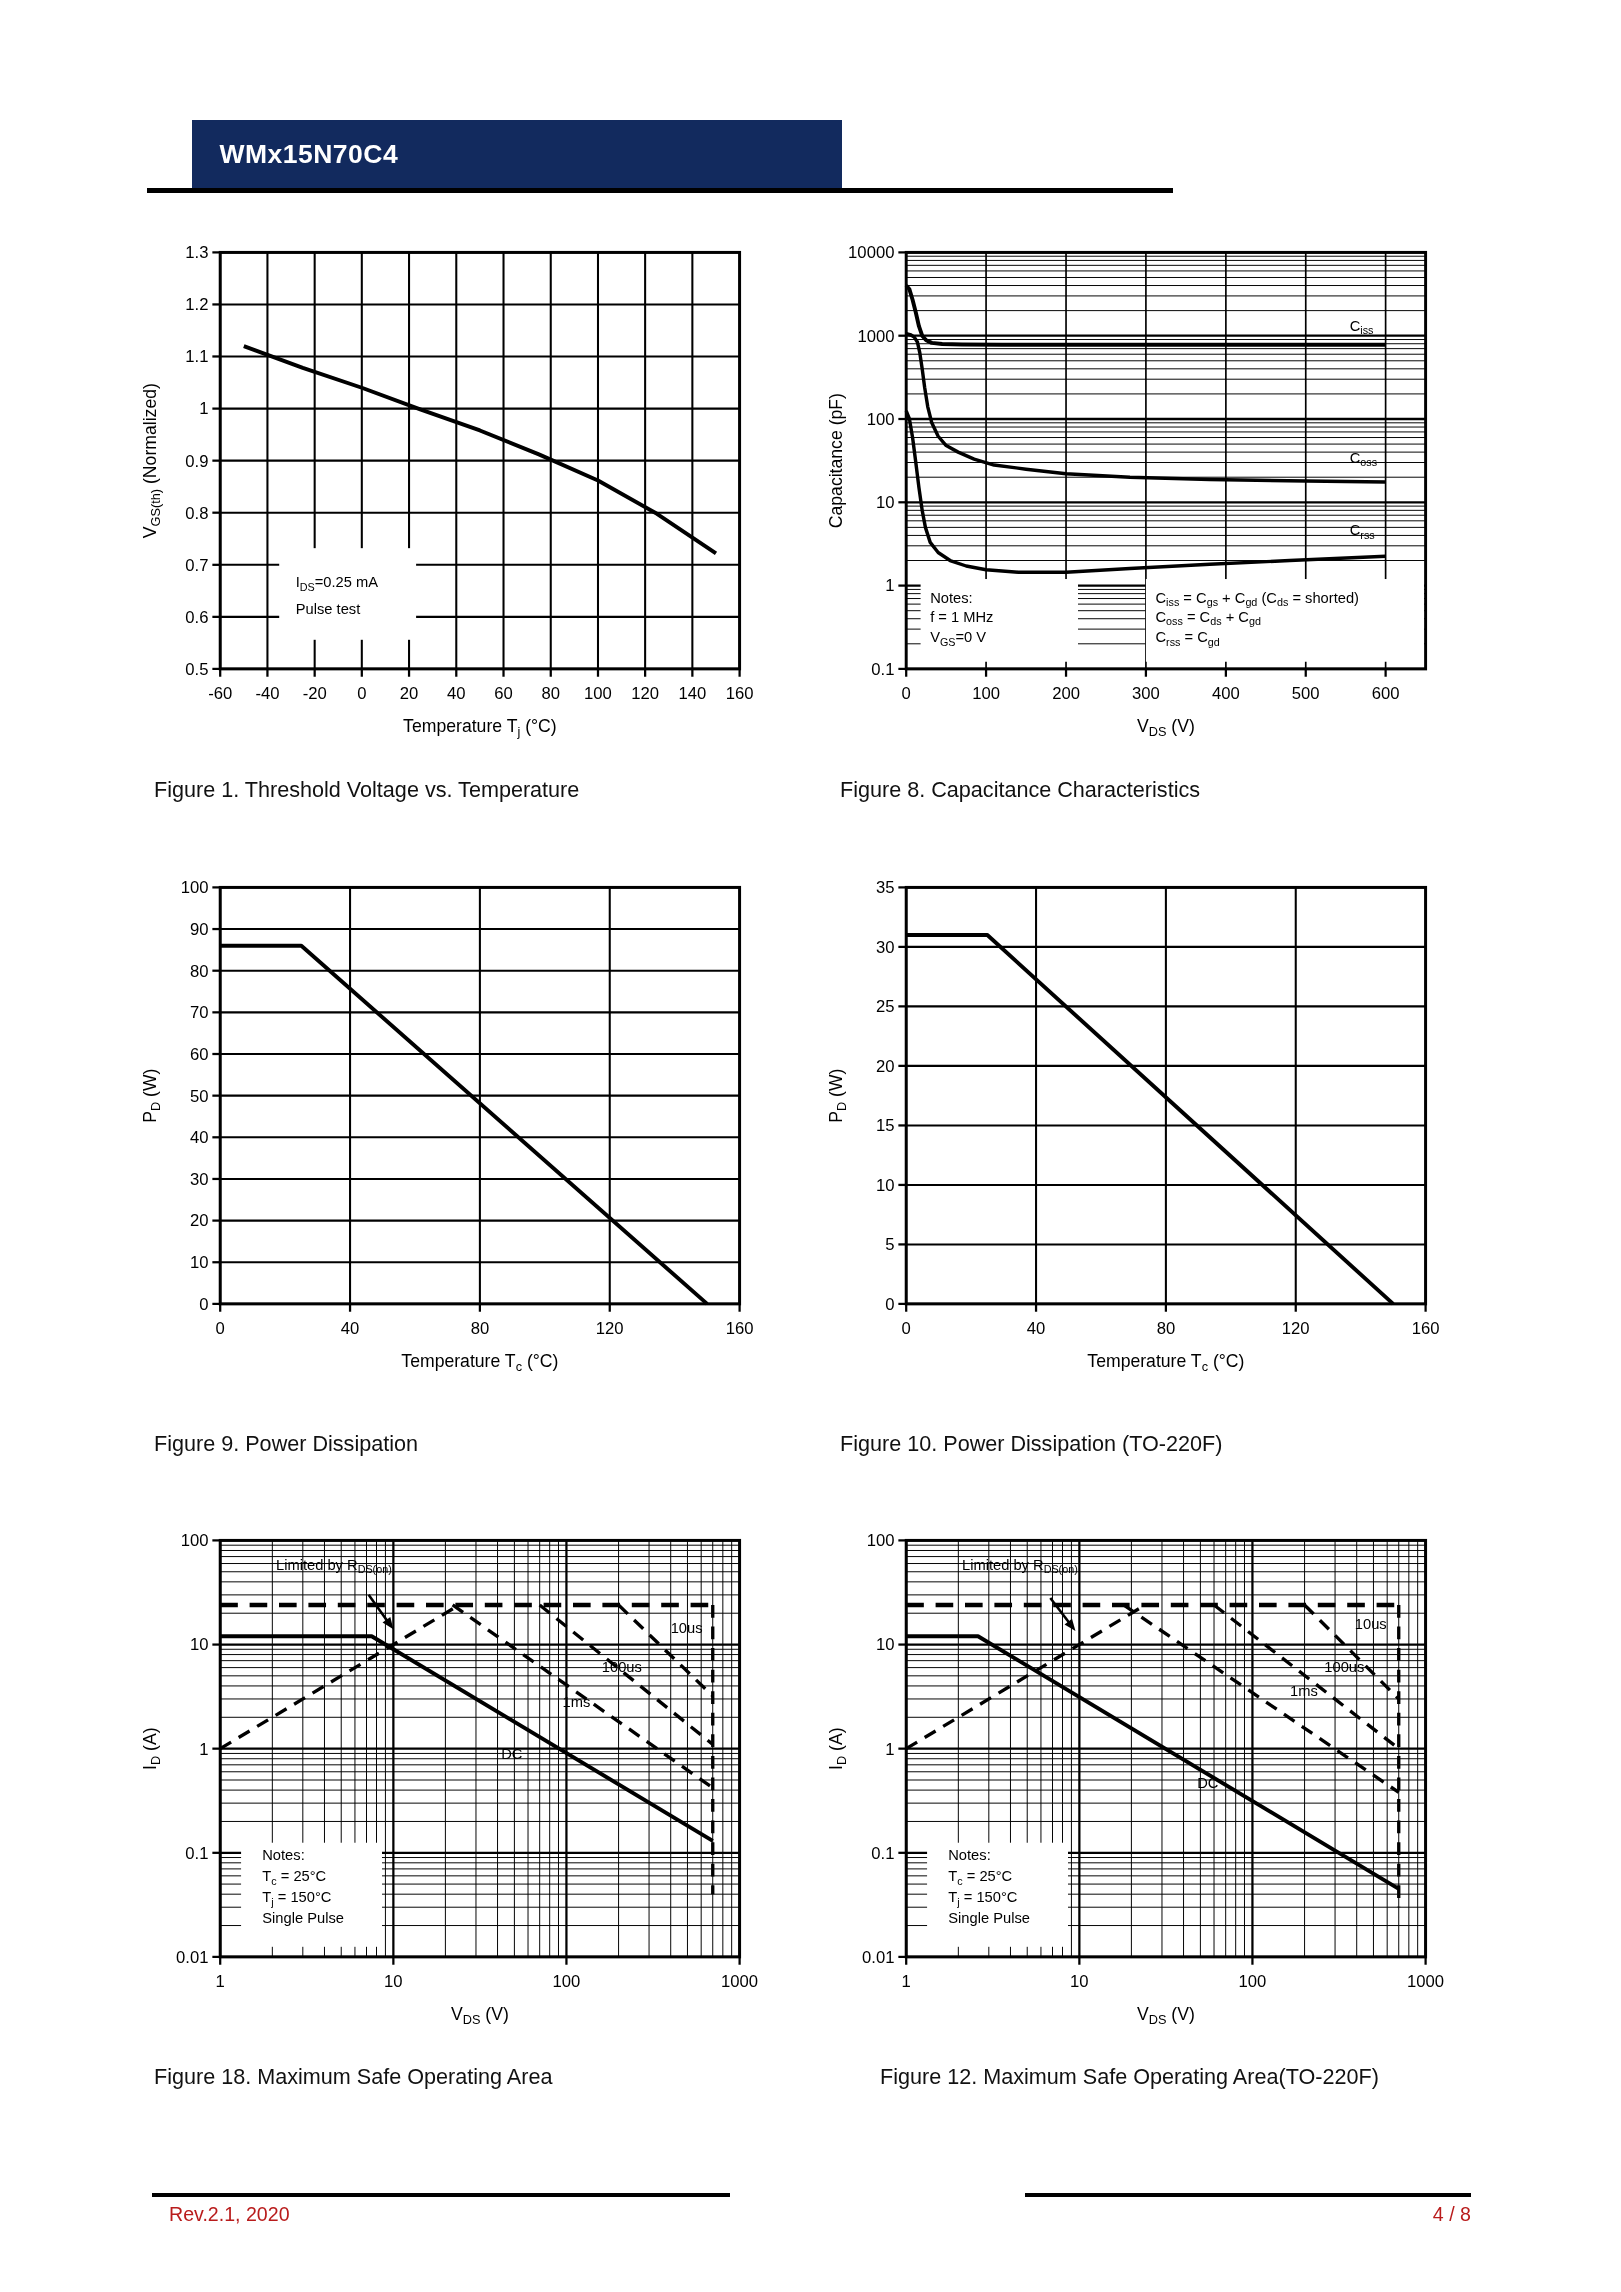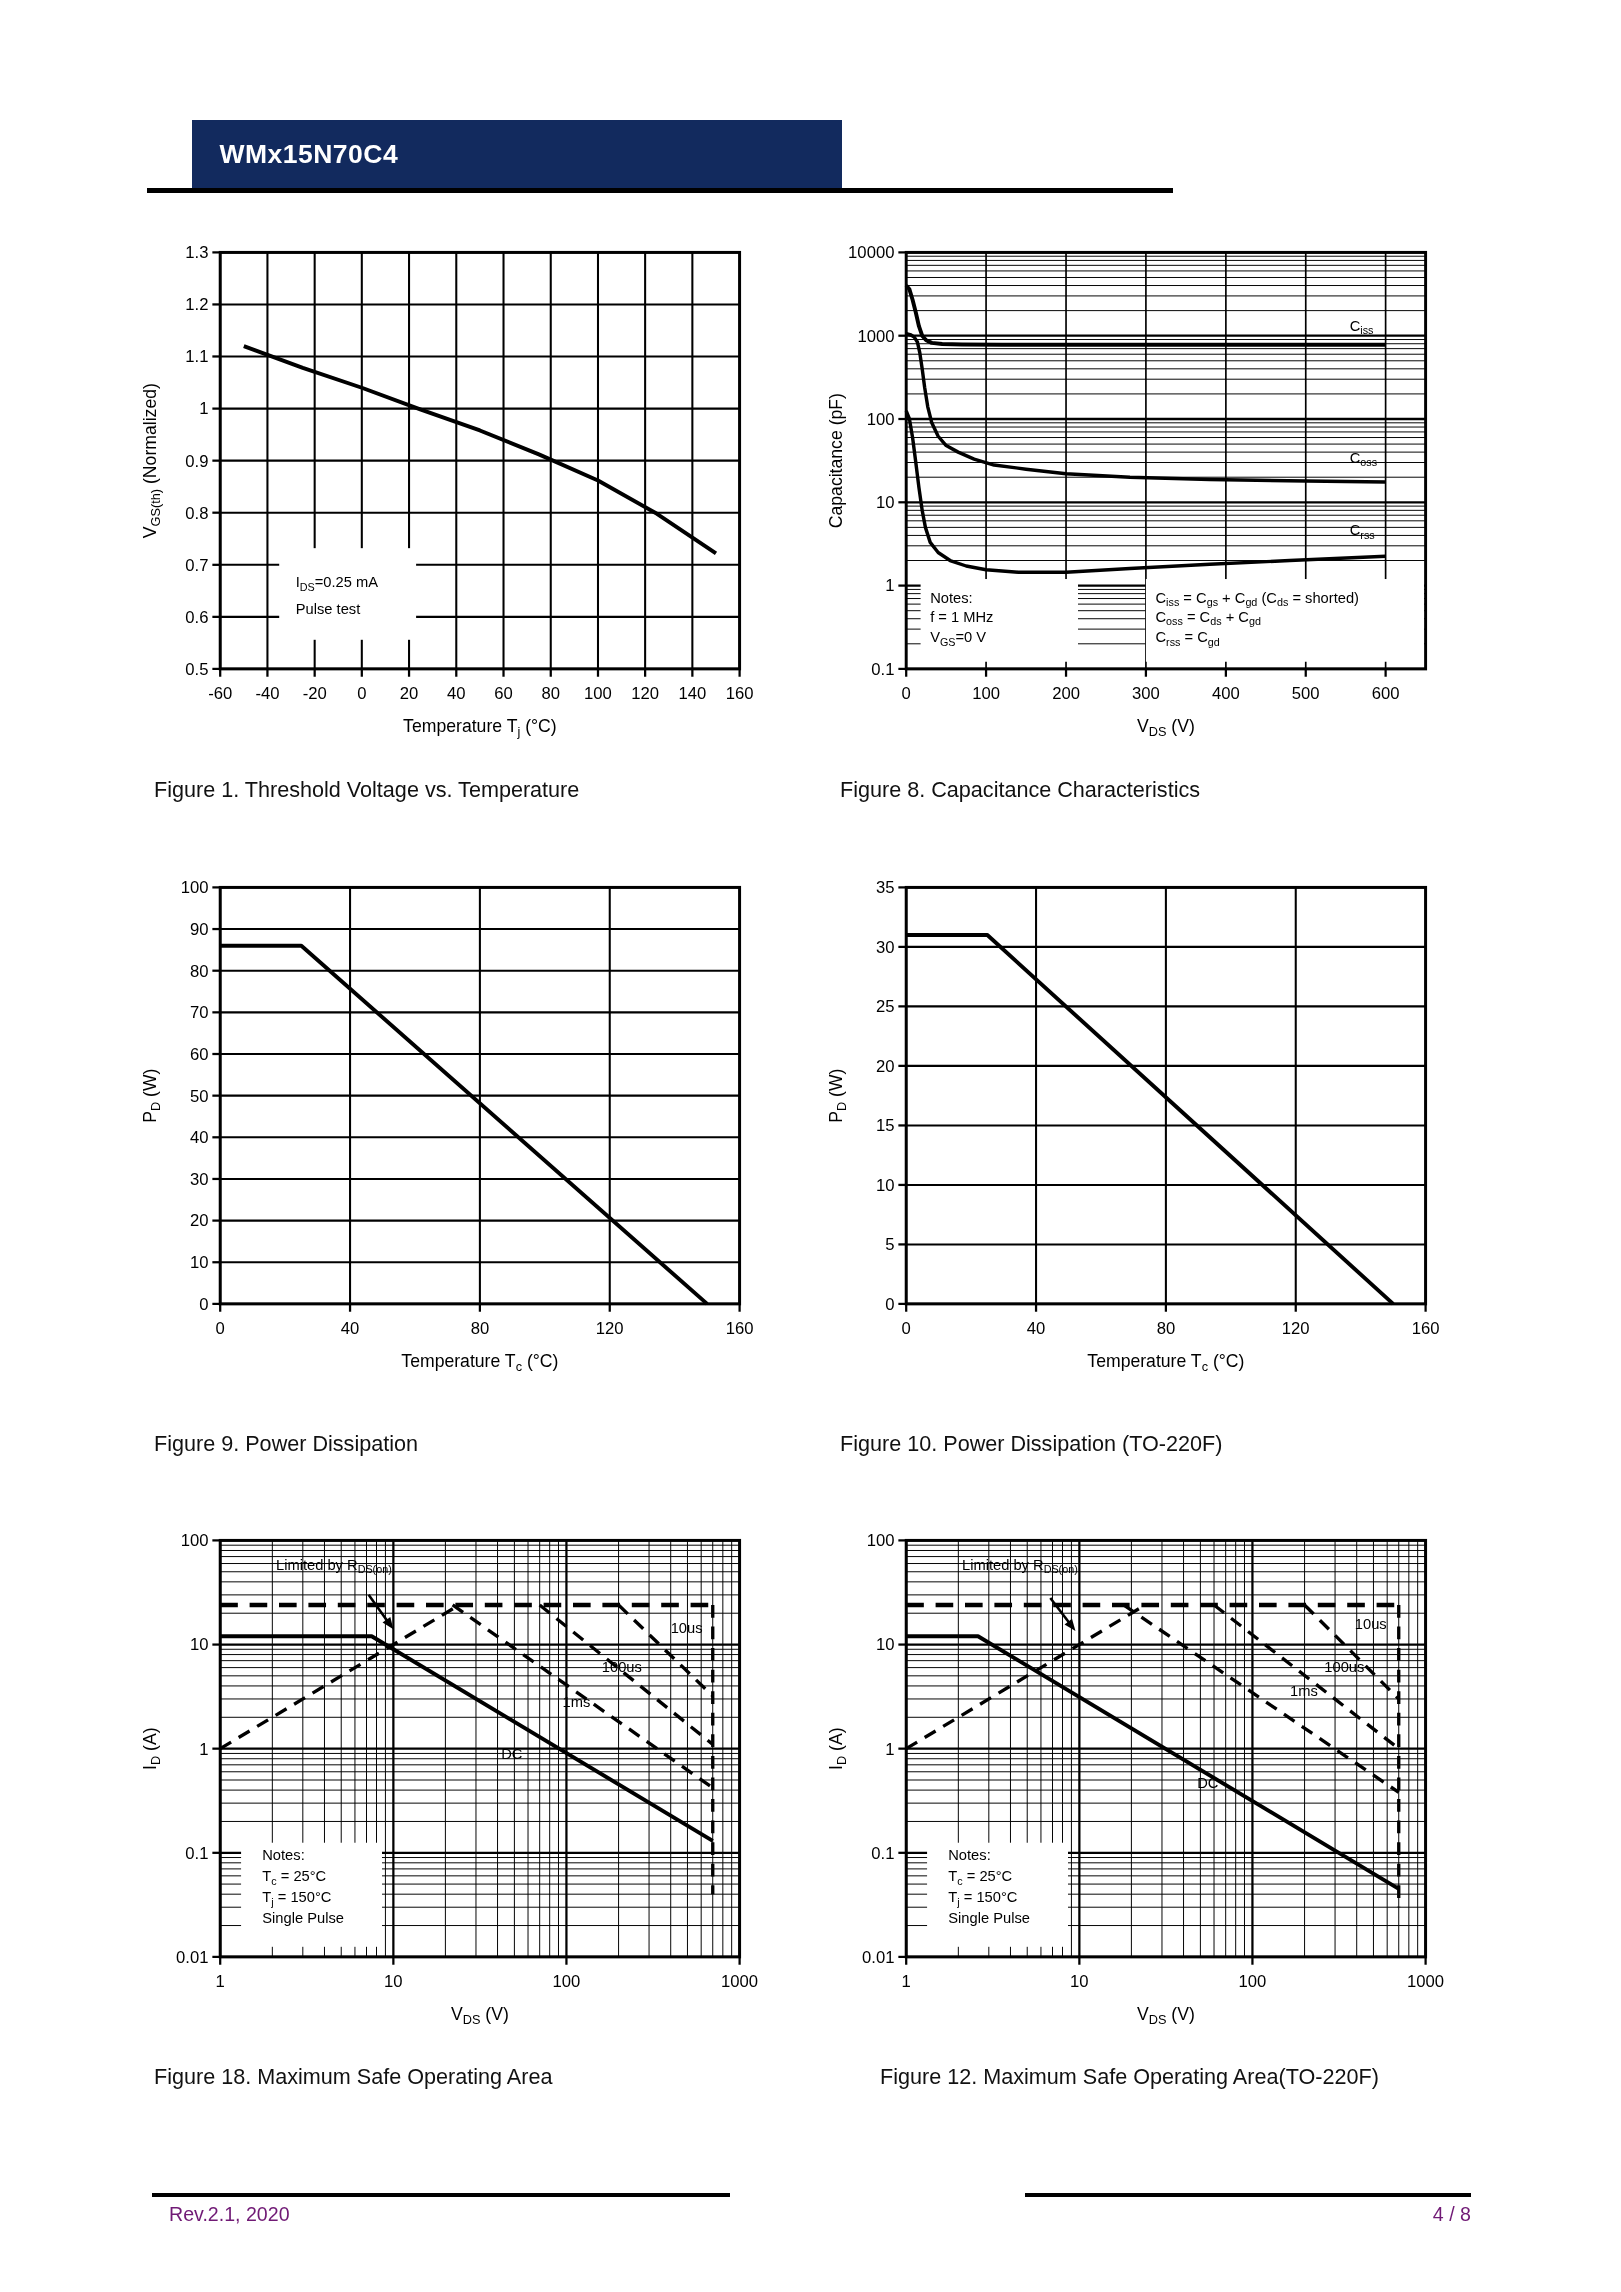--- a/index.html
+++ b/index.html
@@ -5,21 +5,21 @@
   html,body{margin:0;padding:0;background:#e8e8e8;}
   .page{position:relative;width:1621px;height:2293px;background:#ffffff;margin:0 auto;
         font-family:"Liberation Sans","DejaVu Sans",sans-serif;color:#000;overflow:hidden;}
   .banner{position:absolute;left:152px;top:120px;width:650px;height:69px;background:#122a5e;
           display:flex;align-items:center;margin-left:40px;}
   .banner span{color:#ffffff;font-size:26.5px;font-weight:bold;padding-left:27.4px;letter-spacing:0.5px;}
   .hrule{position:absolute;left:147px;top:188px;width:1026px;height:4.9px;background:#000;}
   .fig{position:absolute;}
   .caption{position:absolute;font-size:21.6px;color:#111;white-space:nowrap;}
   .frule{position:absolute;height:3.9px;background:#000;}
-  .ftext{position:absolute;font-size:19.6px;color:#701a75;}
+  .ftext{position:absolute;font-size:19.6px;color:#b91c1c;}
   .ftext.right{text-align:right;}
   svg{display:block;}
 </style>
 </head>
 <body>
 
 <div class="page">
 
   <div class="banner" style="background: rgb(18, 42, 94);">
     <span>WMx15N70C4</span>

